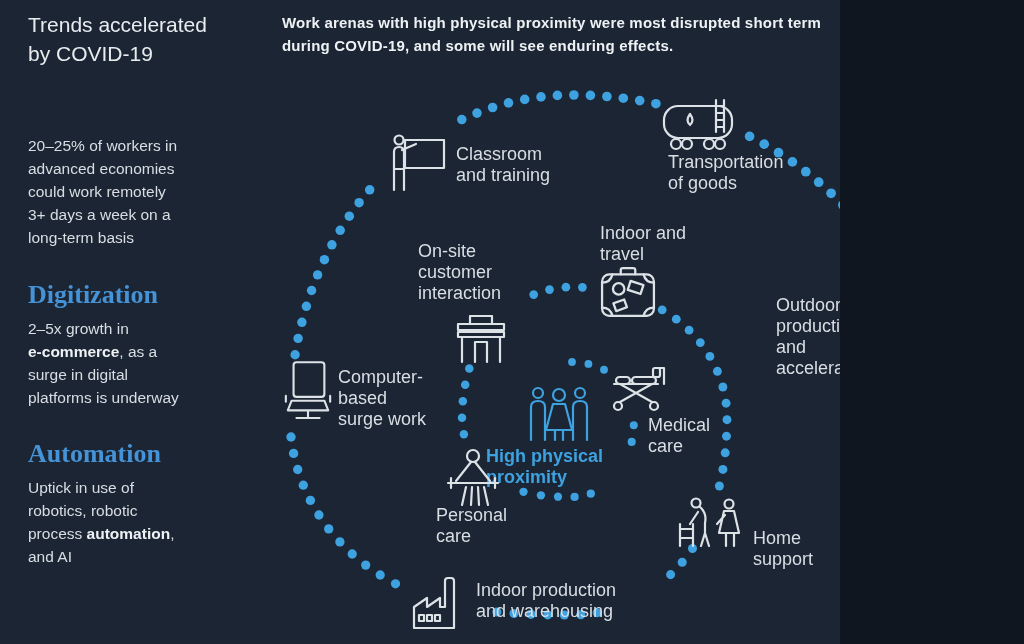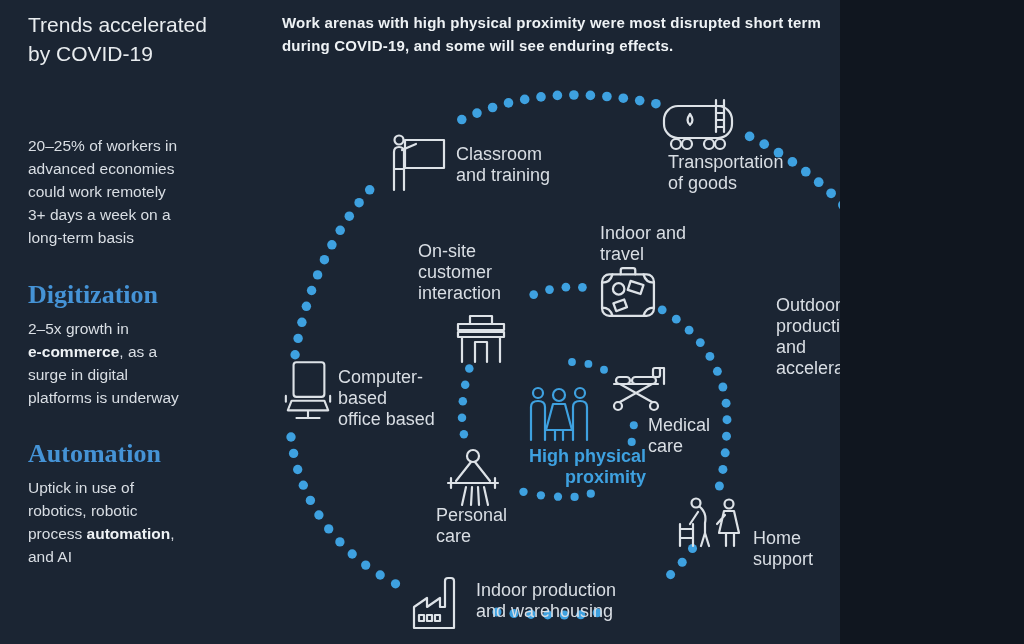--- a/index.html
+++ b/index.html
@@ -18,21 +18,21 @@
   .side-body{position:absolute;left:28px;width:215px;font-size:15.5px;
     line-height:23px;color:var(--text);white-space:pre-line;}
   .side-body .b{font-weight:700;color:var(--bright);}
   
   .main-header{position:absolute;left:282px;top:11px;width:620px;
     font-size:15px;font-weight:700;line-height:23px;color:var(--bright);
     white-space:pre-line;letter-spacing:.2px;}
   
   .label{position:absolute;font-size:18px;line-height:21px;color:var(--text);
     white-space:pre-line;}
-  .label.center-lbl{color:var(--accent);font-weight:700;text-align:right;}
+  .label.center-lbl{color:var(--accent);font-weight:700;text-align:left;}
   
   .icon{position:absolute;color:var(--icon);}
   .icon.blue{color:var(--accent);}
   .icon svg{width:100%;height:100%;display:block;}
   .icon svg *{fill:none;stroke:currentColor;stroke-width:2.2;
     stroke-linecap:round;stroke-linejoin:round;}
   .icon svg .f{fill:var(--bg);}
   #spiral{position:absolute;left:0;top:0;pointer-events:none;}
   .underline-rule{position:absolute;background:var(--accent);}
 </style>
@@ -233,21 +233,21 @@
 accelerated</div>
 
   <span class="icon" style="left:282px;top:360px;width:52px;height:66px">
     <svg viewBox="0 0 54 68">
         <rect x="12" y="2" width="32" height="36" rx="3"></rect>
     <path d="M10 42 H44 L48 52 H6 Z M4 37 V43 M50 37 V43 M27 52 V60 M15 60 H39"></path>
       </svg>
   </span>
   <div class="label" style="left:338px;top:367px">Computer-
 based
-office based</div>
+surge work</div>
 
   <span class="icon blue" style="left:524px;top:384px;width:70px;height:58px">
     <svg viewBox="0 0 70 58">
       <circle cx="14" cy="9" r="5"></circle>
         <path d="M7 56 V40 M21 56 V40 M7 40 V23 q0 -6 7 -6 q7 0 7 6 v17"></path>
       <circle cx="56" cy="9" r="5"></circle>
         <path d="M49 56 V40 M63 56 V40 M49 40 V23 q0 -6 7 -6 q7 0 7 6 v17"></path>
       <circle class="f" cx="35" cy="11" r="6"></circle>
         <path class="f" d="M29 20 h12 l7 26 h-26 z"></path>
       <path d="M31 46 v10 M39 46 v10"></path>

